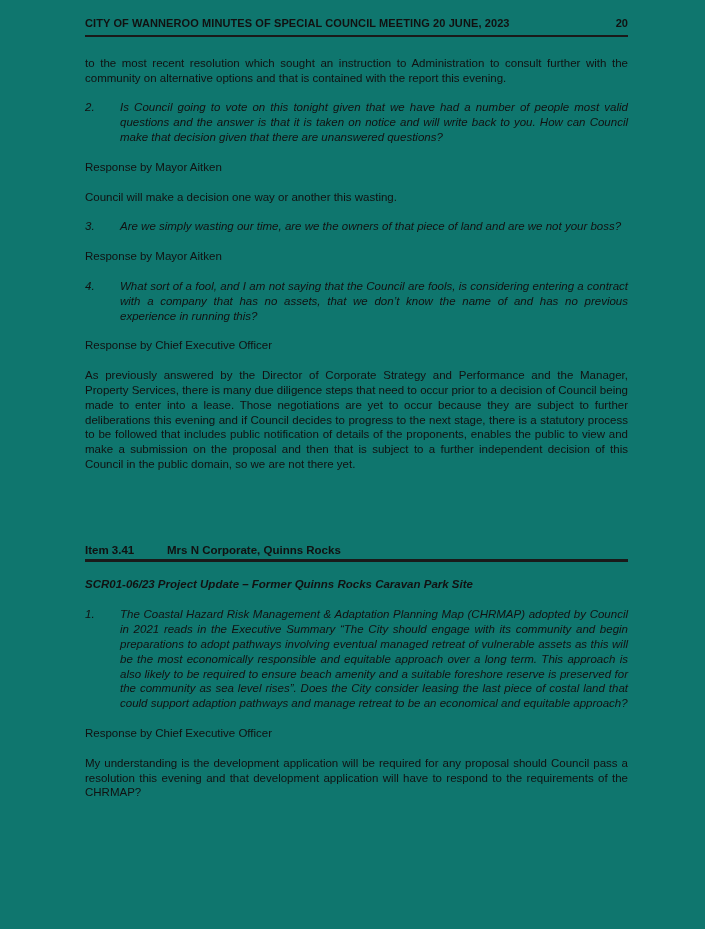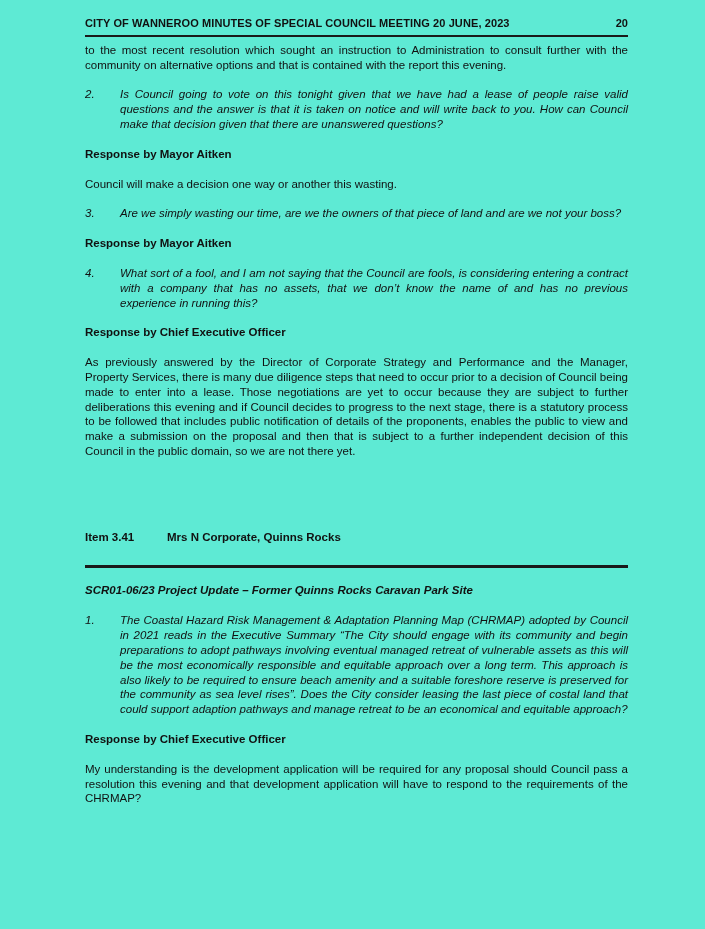--- a/index.html
+++ b/index.html
@@ -4,65 +4,65 @@
 <style>
   html, body {
     margin: 0;
     padding: 0;
     background: #ffffff;
   }
   .page {
     position: relative;
     width: 705px;
     height: 929px;
-    background: #5eead4;
+    background: #0f766e;
     box-sizing: border-box;
     padding: 16px 77px 0 85px;
     font-family: "Liberation Sans", "DejaVu Sans", sans-serif;
     font-size: 11.5px;
     line-height: 14.8px;
     color: #111111;
   }
   .page-header {
     display: flex;
     justify-content: space-between;
     align-items: baseline;
     font-weight: bold;
     font-size: 11px;
     border-bottom: 2px solid #1a1a1a;
     padding-bottom: 4px;
   }
   .page-header .title { letter-spacing: 0.1px; }
-  .doc-body { margin-top: 6px; }
+  .doc-body { margin-top: 19px; }
   .para {
     margin: 0 0 15px 0;
     text-align: justify;
   }
   .resp-heading {
-    font-weight: bold;
+    font-weight: normal;
     margin: 0 0 15px 0;
   }
   .list-item {
     display: flex;
     margin: 0 0 15px 0;
     font-style: italic;
   }
   .list-item .num {
     flex: 0 0 35px;
   }
   .list-item .txt {
     flex: 1;
     text-align: justify;
   }
   .spacer-block { height: 56px; }
   .item-heading {
     display: flex;
     font-weight: bold;
     border-bottom: 3px solid #1a1a1a;
-    padding-bottom: 20px;
+    padding-bottom: 1px;
     margin: 0 0 15px 0;
   }
   .item-heading .item-no { flex: 0 0 82px; }
   .subject-heading {
     font-weight: bold;
     font-style: italic;
     margin: 0 0 16px 0;
   }
 </style>
 </head>
@@ -74,21 +74,21 @@
     <span class="title">CITY OF WANNEROO MINUTES OF SPECIAL COUNCIL MEETING 20 JUNE, 2023</span>
     <span class="page-no">20</span>
   </header>
 
   <main class="doc-body">
 
     <p class="para">to the most recent resolution which sought an instruction to Administration to consult further with the community on alternative options and that is contained with the report this evening.</p>
 
     <div class="list-item">
       <span class="num">2.</span>
-      <span class="txt">Is Council going to vote on this tonight given that we have had a lease of people raise valid questions and the answer is that it is taken on notice and will write back to you.  How can Council make that decision given that there are unanswered questions?</span>
+      <span class="txt">Is Council going to vote on this tonight given that we have had a number of people most valid questions and the answer is that it is taken on notice and will write back to you.  How can Council make that decision given that there are unanswered questions?</span>
     </div>
 
     <p class="resp-heading">Response by Mayor Aitken</p>
     <p class="para">Council will make a decision one way or another this wasting.</p>
 
     <div class="list-item">
       <span class="num">3.</span>
       <span class="txt">Are we simply wasting our time, are we the owners of that piece of land and are we not your boss?</span>
     </div>
 

